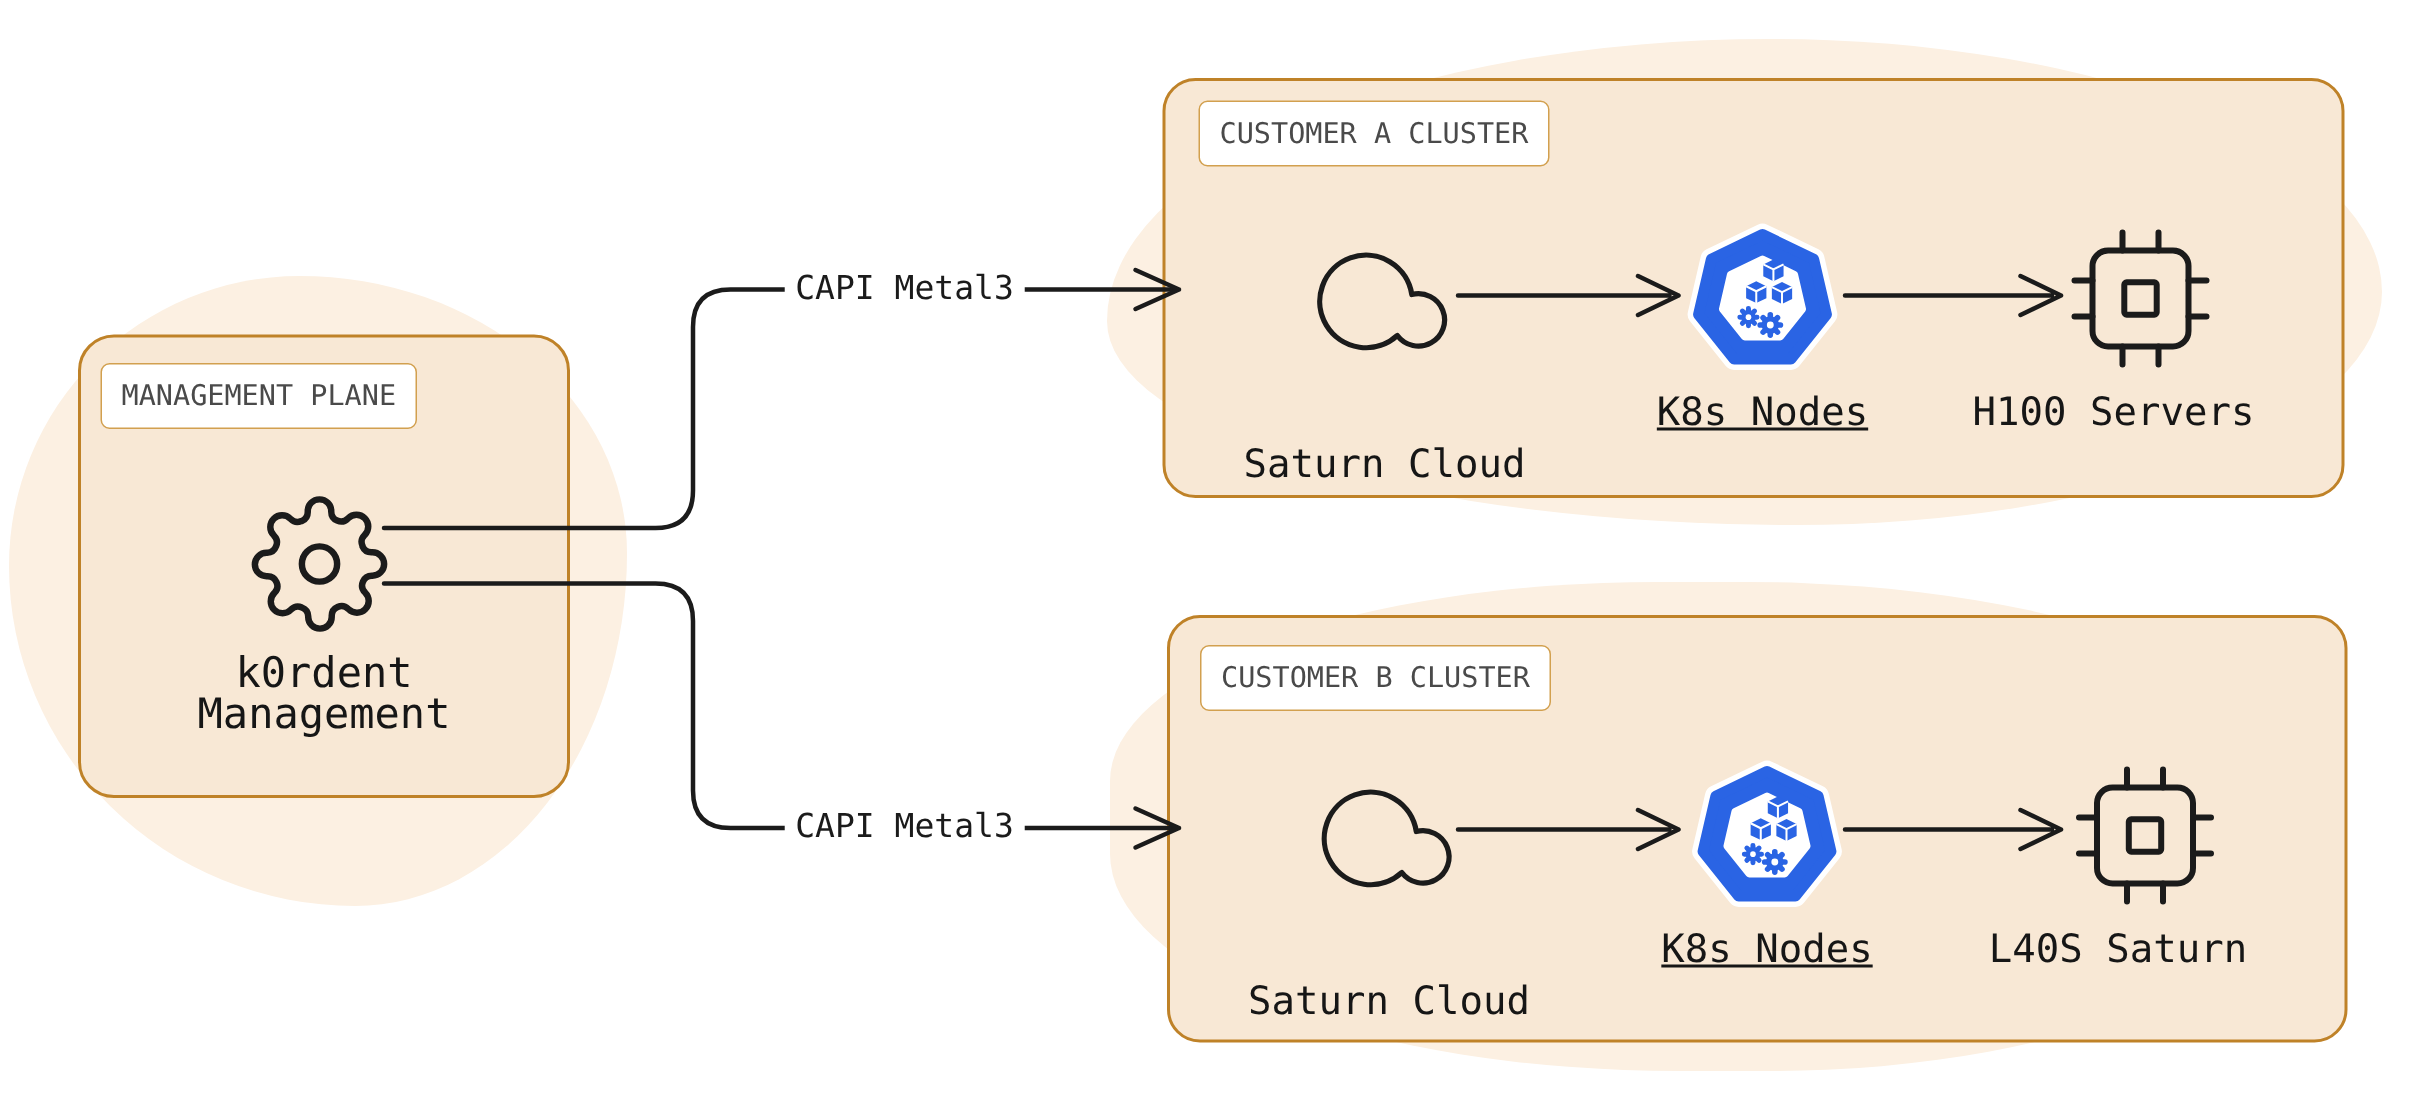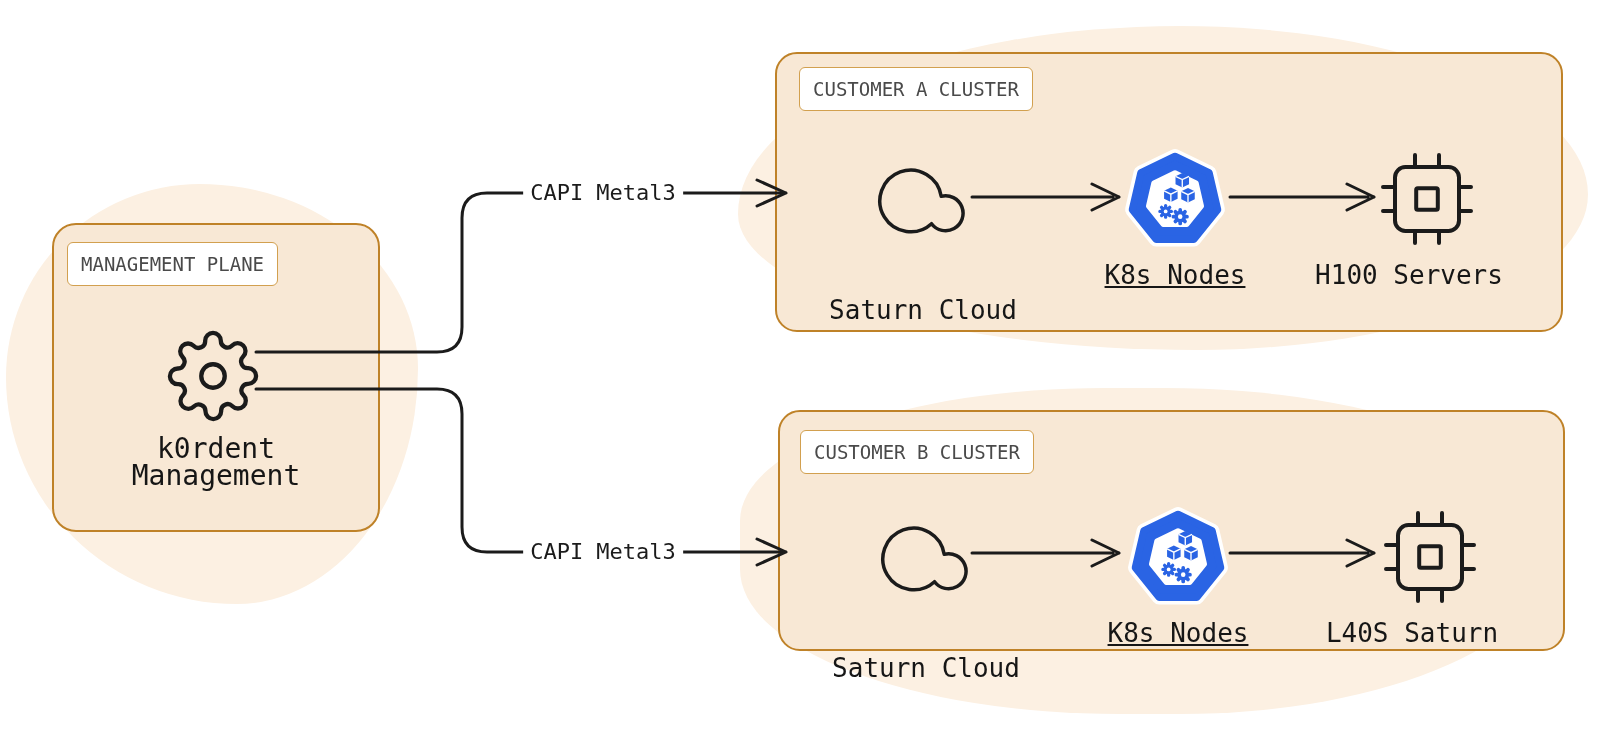--- a/index.html
+++ b/index.html
@@ -22,21 +22,21 @@
   
   .group-box{
     position:absolute;z-index:2;
     background:#f8e8d5;
     border:2.5px solid #bf8228;
     border-radius:22px;
     box-sizing:border-box;
   }
   .box-mgmt{left:52px;top:223px;width:328px;height:309px;border-radius:24px;}
   .box-a{left:775px;top:52px;width:788px;height:280px;}
-  .box-b{left:778px;top:410px;width:787px;height:241px;}
+  .box-b{left:778px;top:410px;width:787px;height:285px;}
   
   .title-chip{
     position:absolute;
     background:#ffffff;
     border:1.5px solid #d2a04f;
     border-radius:6px;
     padding:6px 13px;
     font-size:19px;
     line-height:30px;
     color:#4a4a4a;

